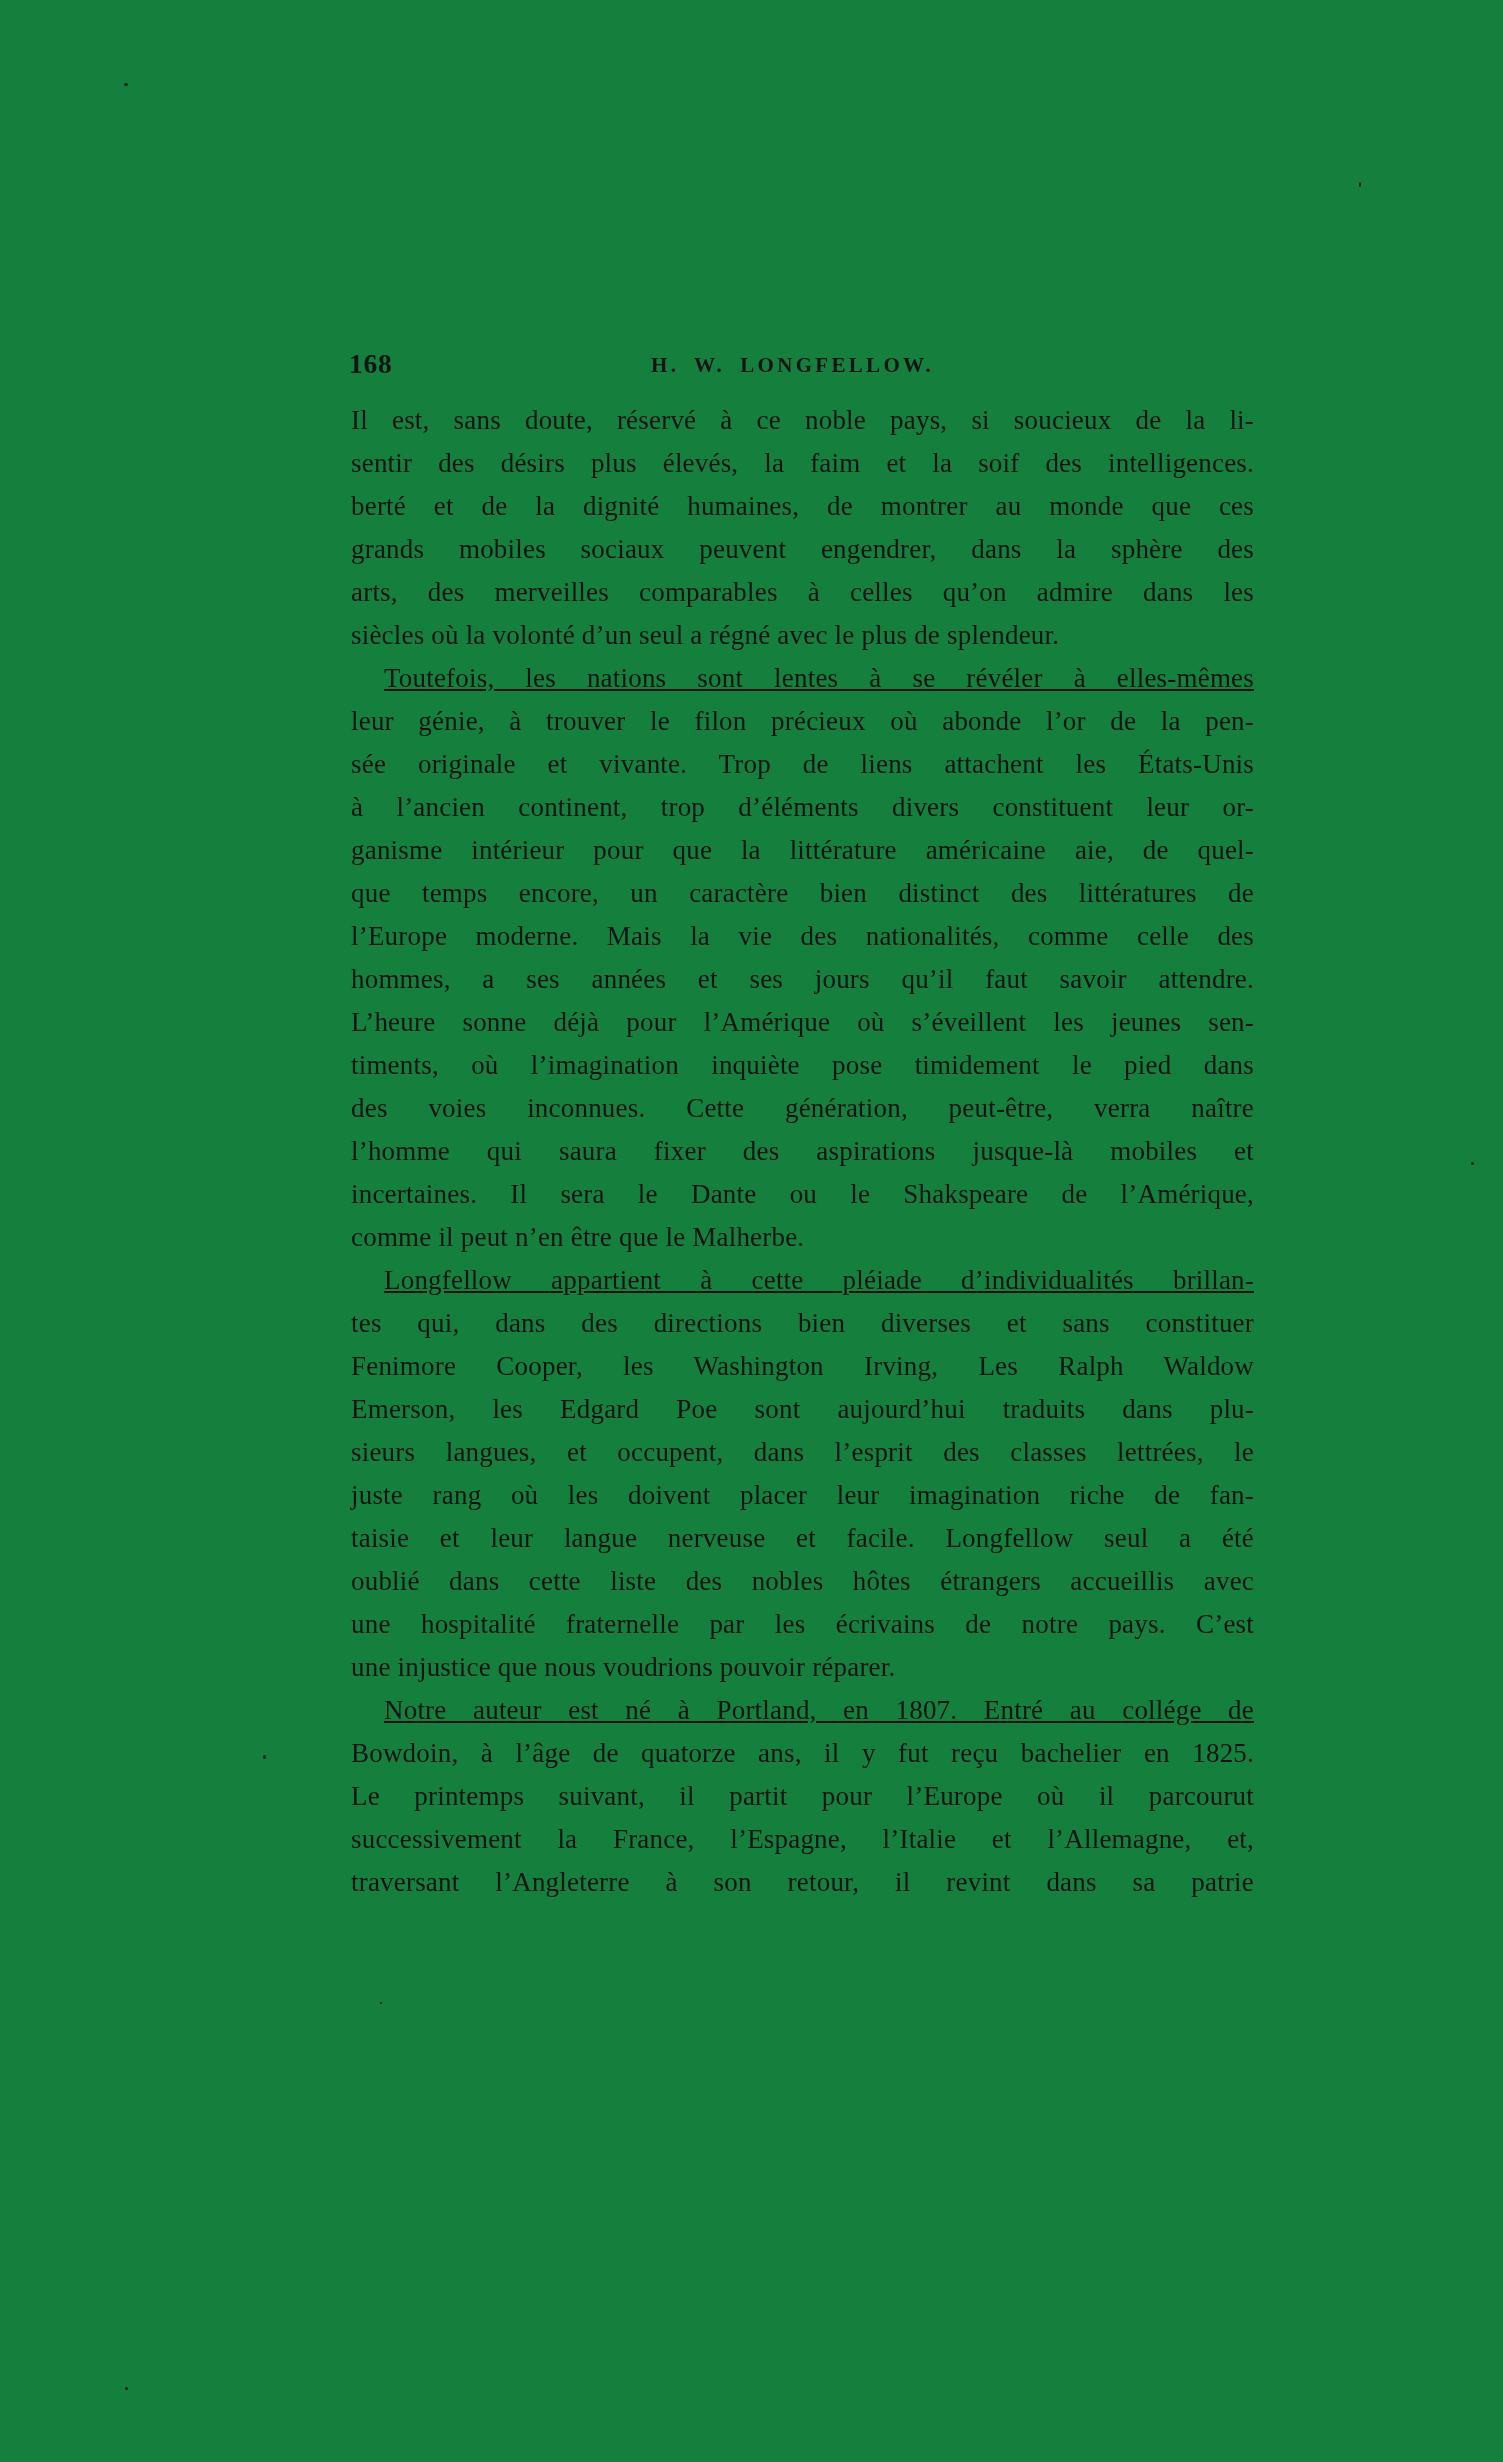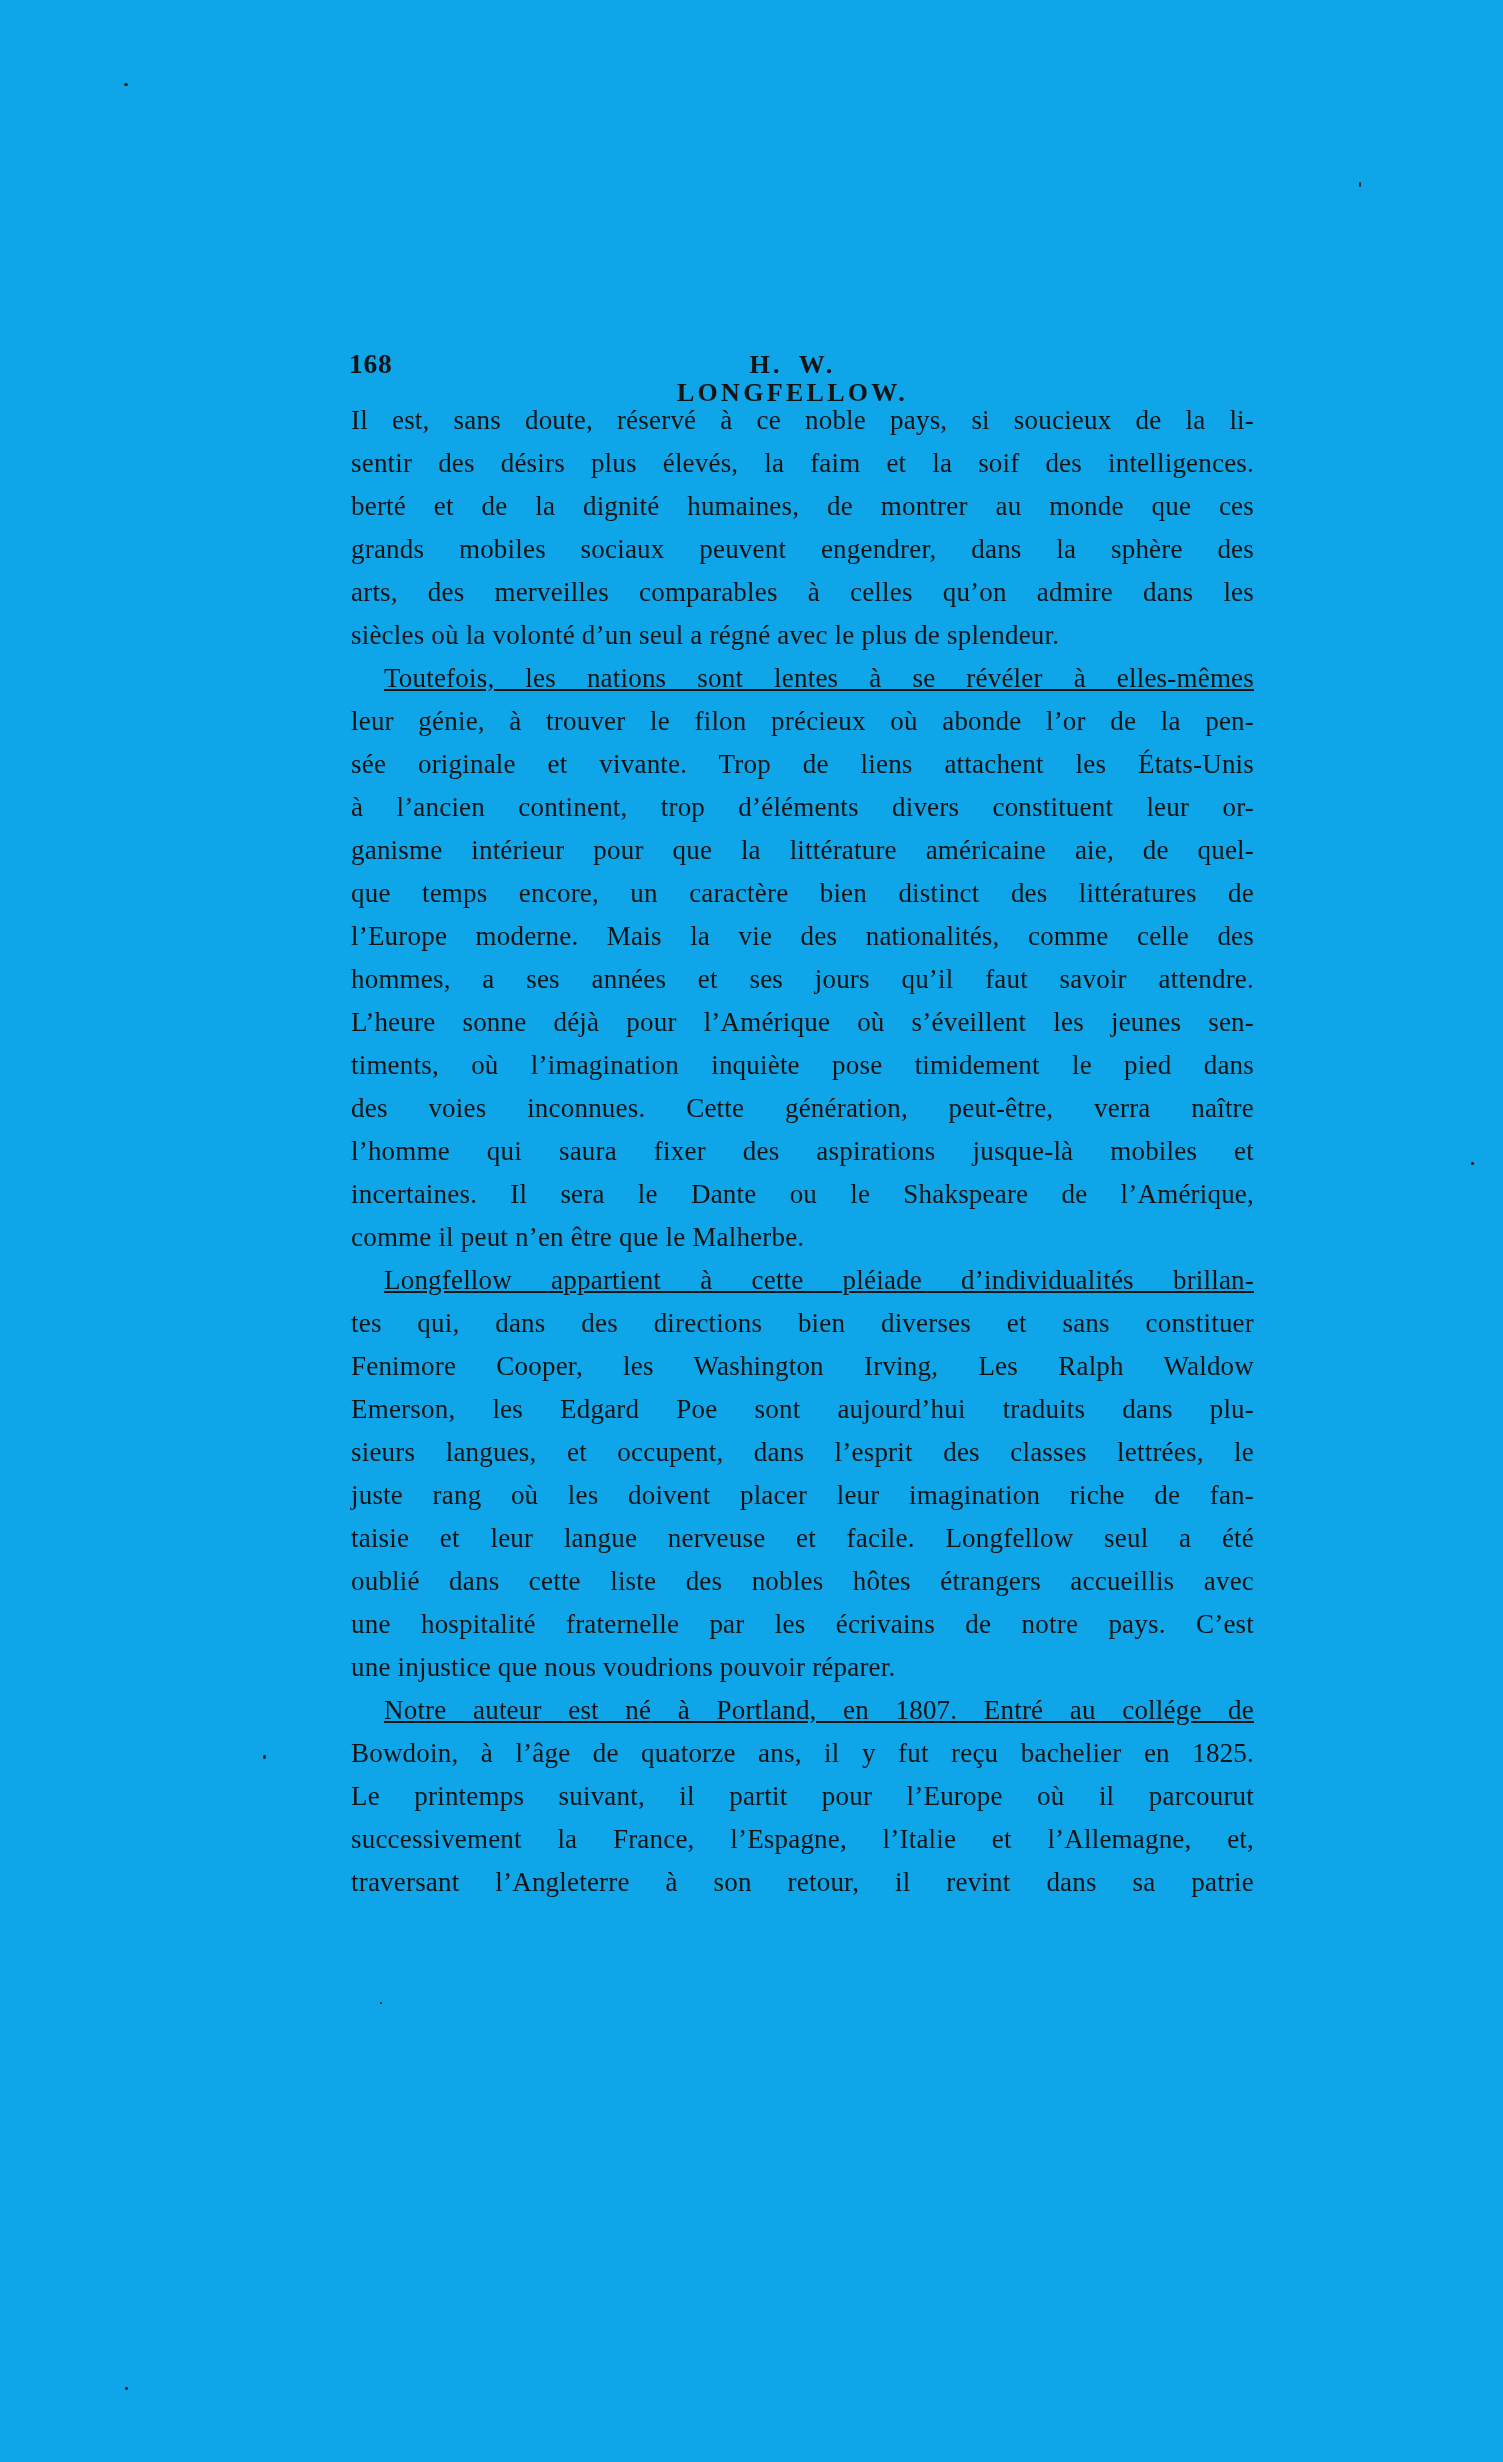--- a/index.html
+++ b/index.html
@@ -13,38 +13,38 @@
     position: relative;
     overflow: hidden;
     font-family: "Liberation Serif", "DejaVu Serif", serif;
     color: #141414;
   }
   .page {
     position: absolute;
     left: 0; top: 0;
     width: 1503px;
     height: 2462px;
-    background: #0ea5e9;
+    background: #15803d;
   }
   .page-number {
     position: absolute;
     left: 349px;
     top: 349px;
     font-size: 27.5px;
     line-height: 30px;
     font-weight: bold;
     letter-spacing: 0.8px;
   }
   .running-head {
     position: absolute;
     left: 634px;
     top: 351px;
     width: 317px;
     text-align: center;
-    font-size: 26px;
+    font-size: 21px;
     line-height: 28px;
     font-weight: bold;
     letter-spacing: 3.3px;
     word-spacing: 6.7px;
   }
   .body-text {
     position: absolute;
     left: 351px;
     top: 399px;
     width: 903px;

